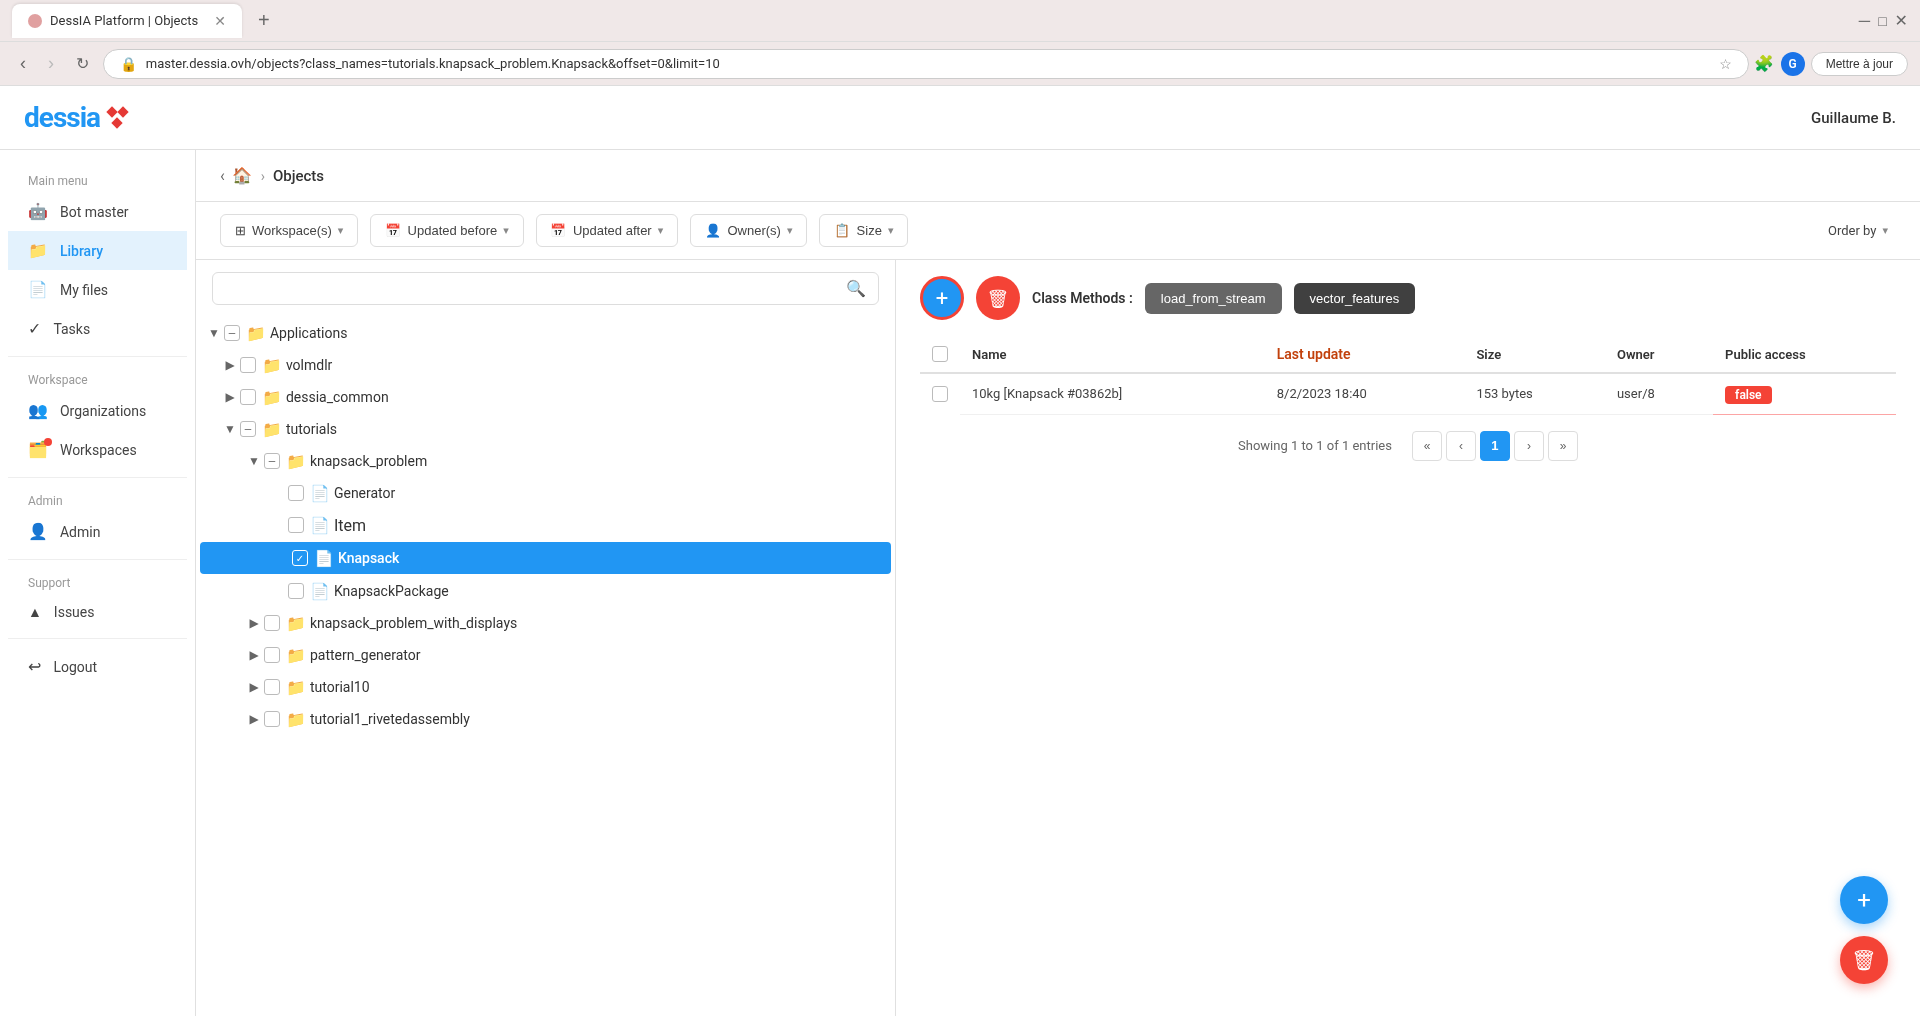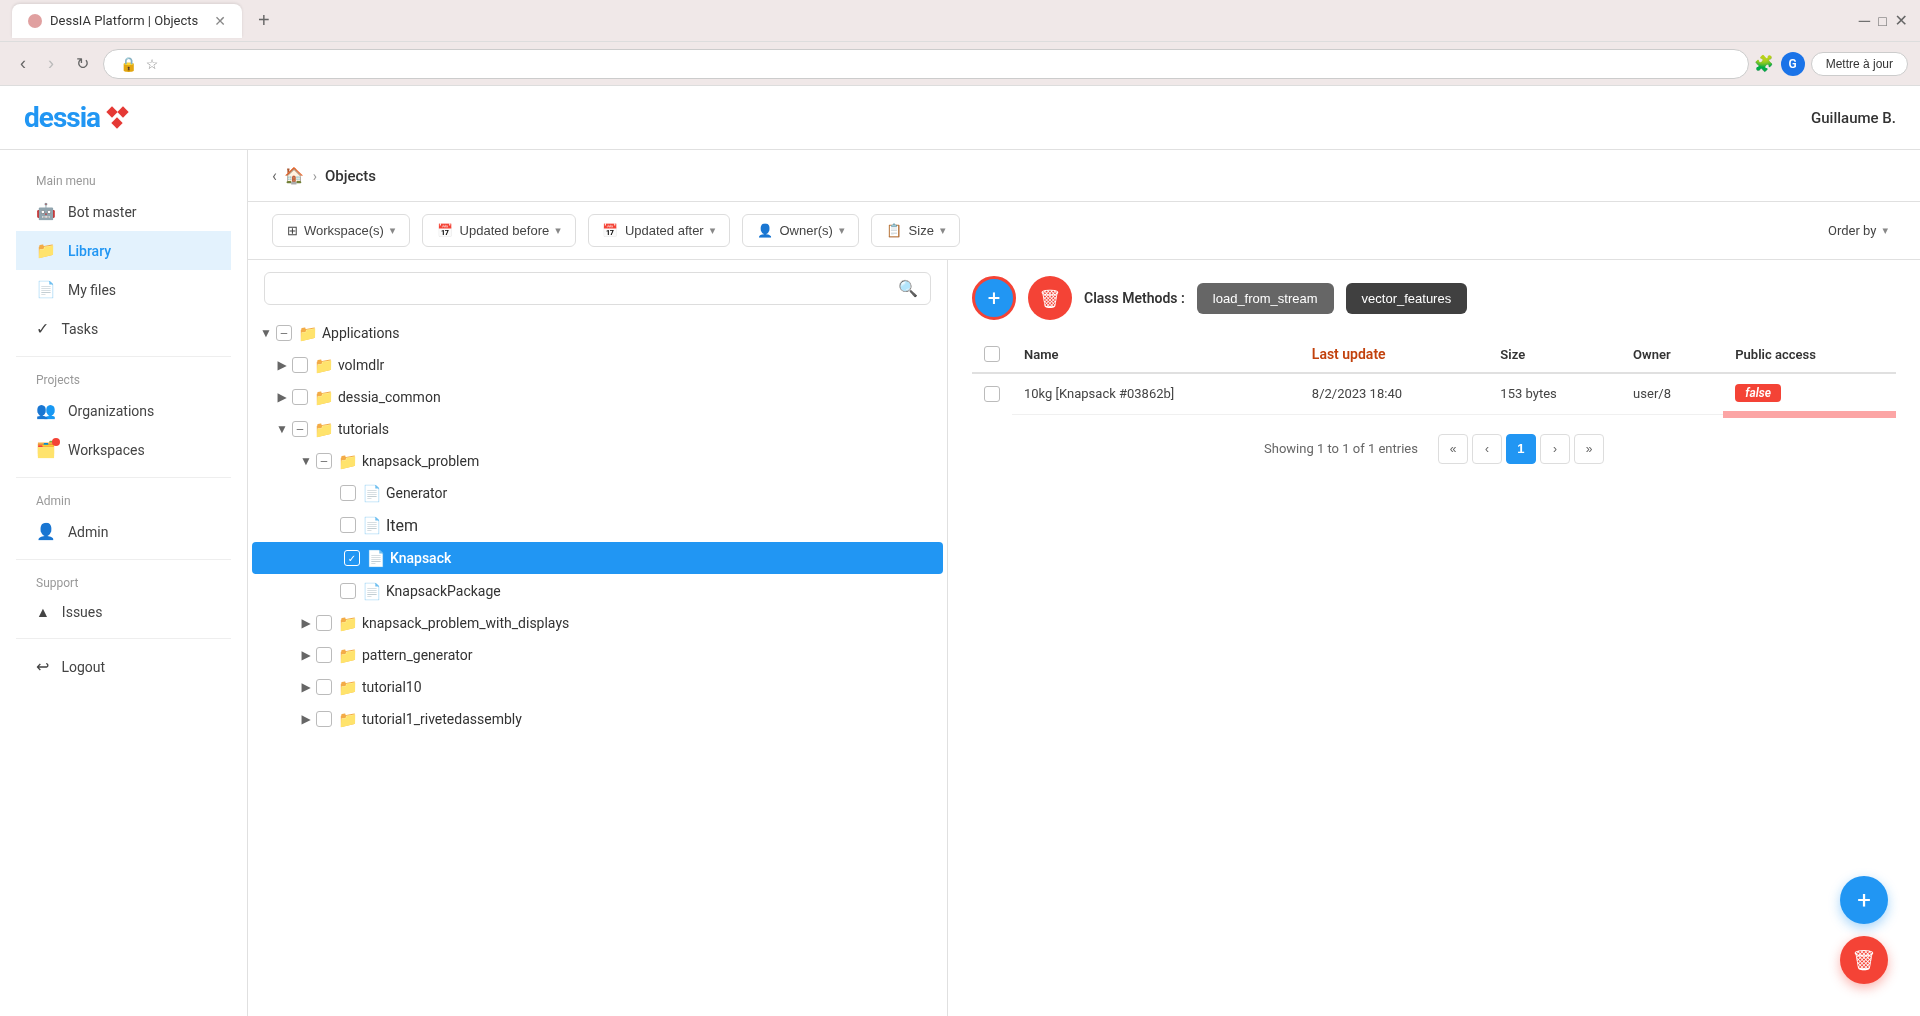--- a/index.html
+++ b/index.html
@@ -20,20 +20,21 @@
   <span style="color:#666;cursor:pointer;font-size:14px;">□</span>
   <span style="color:#666;cursor:pointer;font-size:16px;">✕</span>
 </div>
 
 <div style="background:#f0e8e8; height:44px; display:flex; align-items:center; padding:0 12px; gap:6px; border-bottom:1px solid #ddd;">
   <button style="background:none;border:none;color:#666;font-size:18px;cursor:pointer;padding:4px 8px;border-radius:4px;">‹</button>
   <button style="background:none;border:none;color:#bbb;font-size:18px;cursor:pointer;padding:4px 8px;border-radius:4px;">›</button>
   <button style="background:none;border:none;color:#666;font-size:16px;cursor:pointer;padding:4px 8px;border-radius:4px;">↻</button>
   <div style="flex:1;background:#fff;border:1px solid #ccc;border-radius:20px;padding:6px 16px;display:flex;align-items:center;gap:8px;">
     <span style="color:#666;font-size:14px;">🔒</span>
+    <span style="font-size:13px;color:#333;flex:1;">master.dessia.ovh/objects?class_names=tutorials.knapsack_problem.Knapsack&amp;offset=0&amp;limit=10</span>
     <span style="color:#888;font-size:14px;">☆</span>
   </div>
   <span style="color:#666;font-size:16px;cursor:pointer;">🧩</span>
   <span style="background:#1a73e8;color:#fff;width:24px;height:24px;border-radius:50%;display:flex;align-items:center;justify-content:center;font-size:12px;cursor:pointer;font-weight:600;">G</span>
   <button style="background:white;border:1px solid #ccc;border-radius:16px;padding:4px 14px;font-size:12px;cursor:pointer;color:#333;">Mettre à jour</button>
 </div>
 
 <div style="display:flex;flex-direction:column;height:calc(100vh - 86px);">
 
   <div style="background:#fff;border-bottom:1px solid #e0e0e0;height:64px;display:flex;align-items:center;padding:0 24px;flex-shrink:0;">
@@ -49,21 +50,21 @@
         </div>
       </div>
     </div>
     <div style="margin-left:auto;display:flex;align-items:center;gap:12px;">
       <span style="font-size:15px;color:#333;font-weight:500;">Guillaume B.</span>
     </div>
   </div>
 
   <div style="display:flex;flex:1;overflow:hidden;">
 
-    <div style="width:248px;background:#fff;border-right:1px solid #e0e0e0;display:flex;flex-direction:column;padding:16px 16px;overflow-y:auto;flex-shrink:0;">
+    <div style="width:196px;background:#fff;border-right:1px solid #e0e0e0;display:flex;flex-direction:column;padding:16px 8px;overflow-y:auto;flex-shrink:0;">
       <span style="font-size:12px;color:#999;padding:8px 20px 4px;">Main menu</span>
 
       <div style="display:flex;align-items:center;gap:12px;padding:10px 20px;cursor:pointer;color:#444;font-size:14px;">
         <span style="font-size:16px;">🤖</span>
         <span>Bot master</span>
       </div>
 
       <div style="display:flex;align-items:center;gap:12px;padding:10px 20px;cursor:pointer;color:#2196F3;background:#e3f2fd;font-size:14px;">
         <span style="font-size:16px;color:#2196F3;">📁</span>
         <span style="font-weight:500;">Library</span>
@@ -73,21 +74,21 @@
         <span style="font-size:16px;">📄</span>
         <span>My files</span>
       </div>
 
       <div style="display:flex;align-items:center;gap:12px;padding:10px 20px;cursor:pointer;color:#444;font-size:14px;">
         <span style="font-size:16px;">✓</span>
         <span>Tasks</span>
       </div>
 
       <hr style="border:none;border-top:1px solid #eee;margin:8px 0;">
-      <span style="font-size:12px;color:#999;padding:8px 20px 4px;">Projects</span>
+      <span style="font-size:12px;color:#999;padding:8px 20px 4px;">Workspace</span>
 
       <div style="display:flex;align-items:center;gap:12px;padding:10px 20px;cursor:pointer;color:#444;font-size:14px;">
         <span style="font-size:16px;">👥</span>
         <span>Organizations</span>
       </div>
 
       <div style="display:flex;align-items:center;gap:12px;padding:10px 20px;cursor:pointer;color:#444;font-size:14px;position:relative;">
         <span style="font-size:16px;position:relative;">
           🗂️
           <span style="width:8px;height:8px;background:#f44336;border-radius:50%;position:absolute;top:-2px;right:-4px;display:block;"></span>
@@ -306,21 +307,21 @@
               </thead>
               <tbody>
                 <tr>
                   <td style="padding:12px 12px;">
                     <div style="width:16px;height:16px;border:1.5px solid #bbb;border-radius:3px;"></div>
                   </td>
                   <td style="padding:12px 12px;font-size:13px;color:#444;border-bottom:1px solid #f0f0f0;">10kg [Knapsack #03862b]</td>
                   <td style="padding:12px 12px;font-size:13px;color:#444;border-bottom:1px solid #f0f0f0;">8/2/2023 18:40</td>
                   <td style="padding:12px 12px;font-size:13px;color:#444;border-bottom:1px solid #f0f0f0;">153 bytes</td>
                   <td style="padding:12px 12px;font-size:13px;color:#444;border-bottom:1px solid #f0f0f0;">user/8</td>
-                  <td style="padding:8px 12px;border-bottom:7px solid #fca5a5;font-style:italic;">
+                  <td style="padding:8px 12px;border-bottom:1px solid #fca5a5;">
                     <span style="background:#f44336;color:#fff;padding:2px 10px;border-radius:4px;font-size:12px;font-weight:600;">false</span>
                   </td>
                 </tr>
               </tbody>
             </table>
 
             <div style="display:flex;align-items:center;gap:4px;padding:16px 0;justify-content:center;">
               <span style="color:#666;font-size:13px;margin-right:16px;">Showing 1 to 1 of 1 entries</span>
               <button style="width:30px;height:30px;border:1px solid #ddd;border-radius:4px;background:#fff;display:flex;align-items:center;justify-content:center;cursor:pointer;color:#666;font-size:12px;">«</button>
               <button style="width:30px;height:30px;border:1px solid #ddd;border-radius:4px;background:#fff;display:flex;align-items:center;justify-content:center;cursor:pointer;color:#666;font-size:12px;">‹</button>

